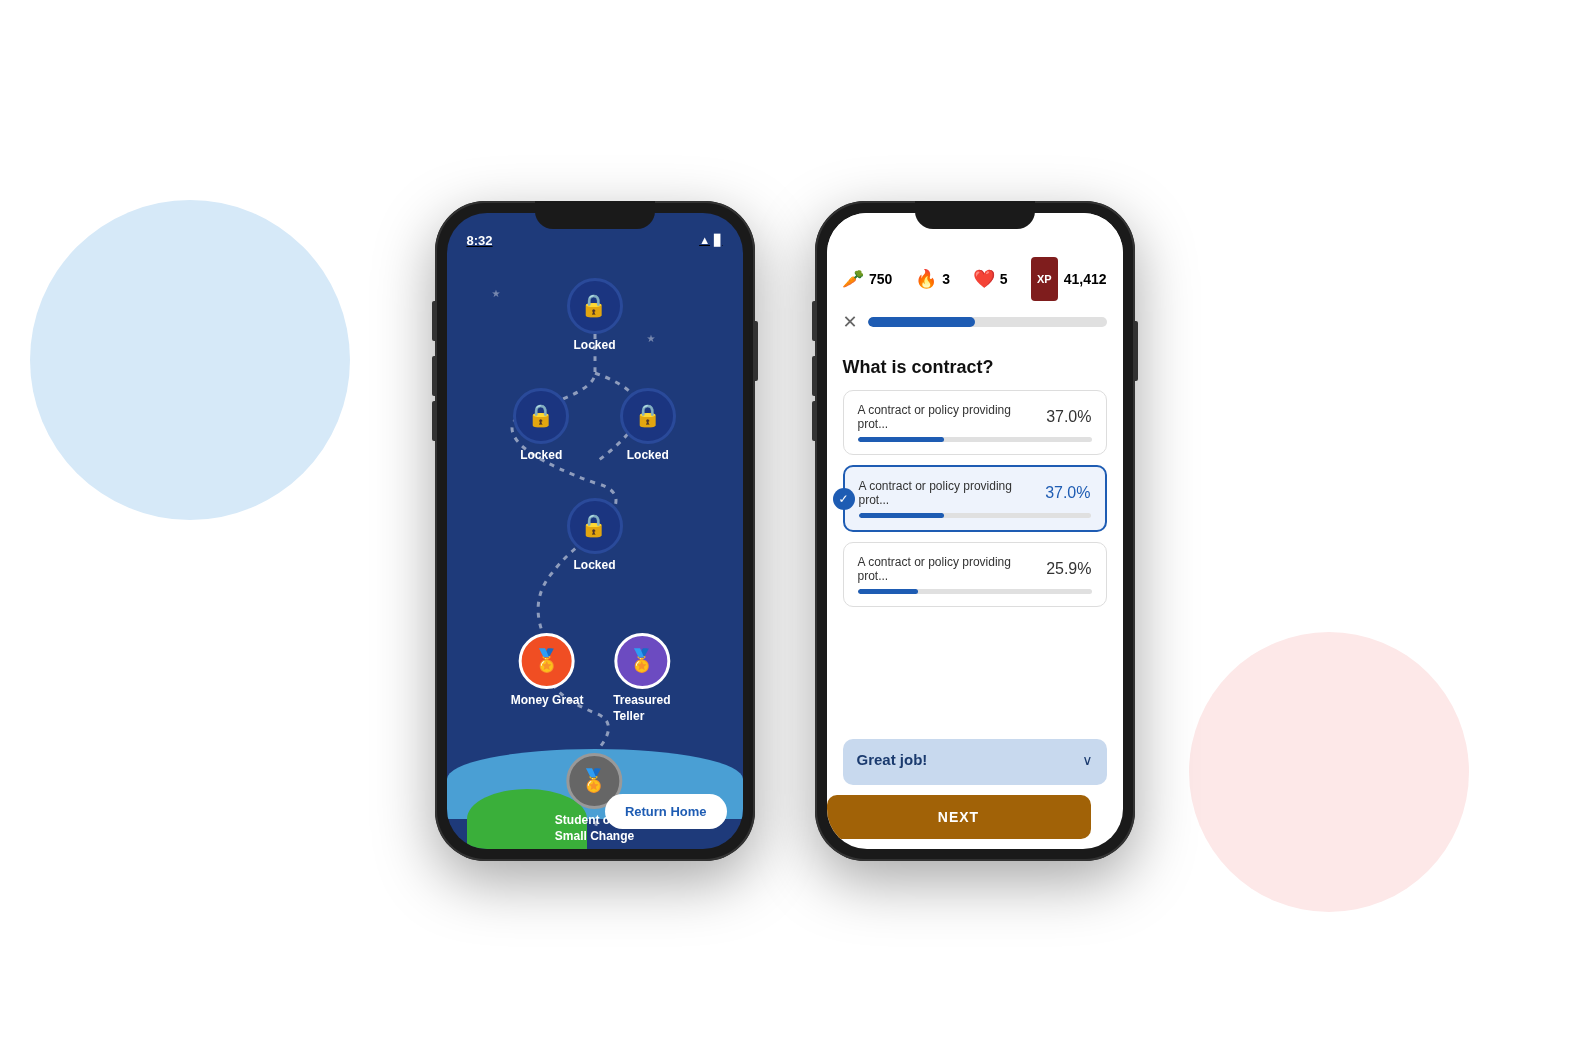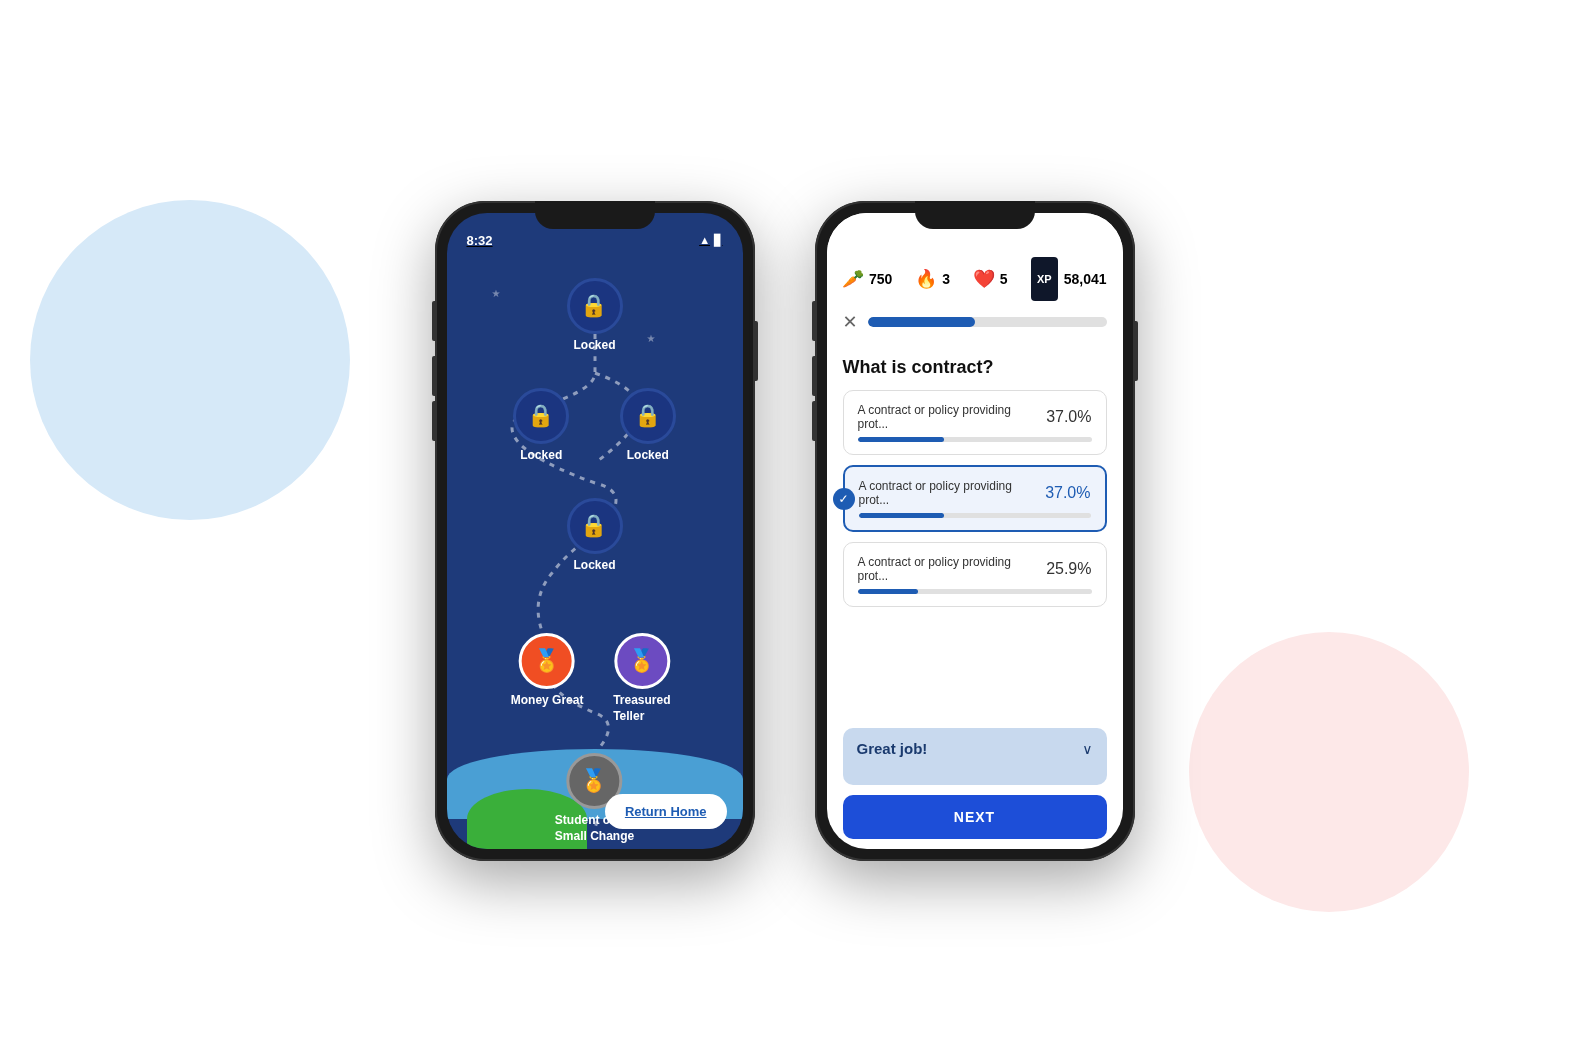--- a/index.html
+++ b/index.html
@@ -214,21 +214,20 @@
       bottom: 20px;
       right: 16px;
       background: #fff;
       border-radius: 50px;
       padding: 10px 20px;
       font-size: 13px;
       font-weight: 700;
       color: #1e5cb3;
       border: none;
       z-index: 5;
-      text-decoration: underline;
     }
 
     
     .star {
       position: absolute;
       color: rgba(255,255,255,0.4);
       font-size: 10px;
       z-index: 2;
     }
 
@@ -252,21 +251,21 @@
     }
     .stat-item {
       display: flex;
       align-items: center;
       gap: 4px;
       font-size: 14px;
       font-weight: 700;
     }
     .stat-icon { font-size: 18px; }
     .stat-xp {
-      background: #0f172a;
+      background: #7f1d1d;
       color: #fff;
       padding: 16px 6px;
       border-radius: 4px;
       font-size: 11px;
       font-weight: 700;
       margin-right: 2px;
     }
     .quiz-progress-row {
       display: flex;
       align-items: center;
@@ -368,35 +367,35 @@
     .great-job-panel {
       margin: 12px 16px 0;
       background: #c8d9ee;
       border-radius: 10px;
       padding: 12px 14px;
     }
     .great-job-header {
       display: flex;
       justify-content: space-between;
       align-items: flex-end;
-      margin-bottom: 16px;
+      margin-bottom: 5px;
     }
     .great-job-title {
       font-size: 15px;
       font-weight: 700;
       color: #1a3a6e;
     }
     .great-job-text {
       font-size: 12px;
       color: #1a3a6e;
       line-height: 1.5;
     }
     .next-btn {
-      margin: 10px 16px;
-      background: #1d4ed8;
+      margin: 10px 0;
+      background: #a16207;
       color: #fff;
       border: none;
       border-radius: 10px;
       padding: 14px;
       font-size: 14px;
       font-weight: 700;
       letter-spacing: 1px;
       width: calc(100% - 32px);
       cursor: pointer;
     }
@@ -492,21 +491,21 @@
             <div class="stat-item">
               <span class="stat-icon">🔥</span>
               <span>3</span>
             </div>
             <div class="stat-item">
               <span class="stat-icon">❤️</span>
               <span>5</span>
             </div>
             <div class="stat-item">
               <span class="stat-xp">XP</span>
-              <span>58,041</span>
+              <span>41,412</span>
             </div>
           </div>
 
           <div class="quiz-progress-row">
             <button class="close-btn">✕</button>
             <div class="progress-bar-container">
               <div class="progress-bar-fill" style="width:45%"></div>
             </div>
           </div>
         </div>

